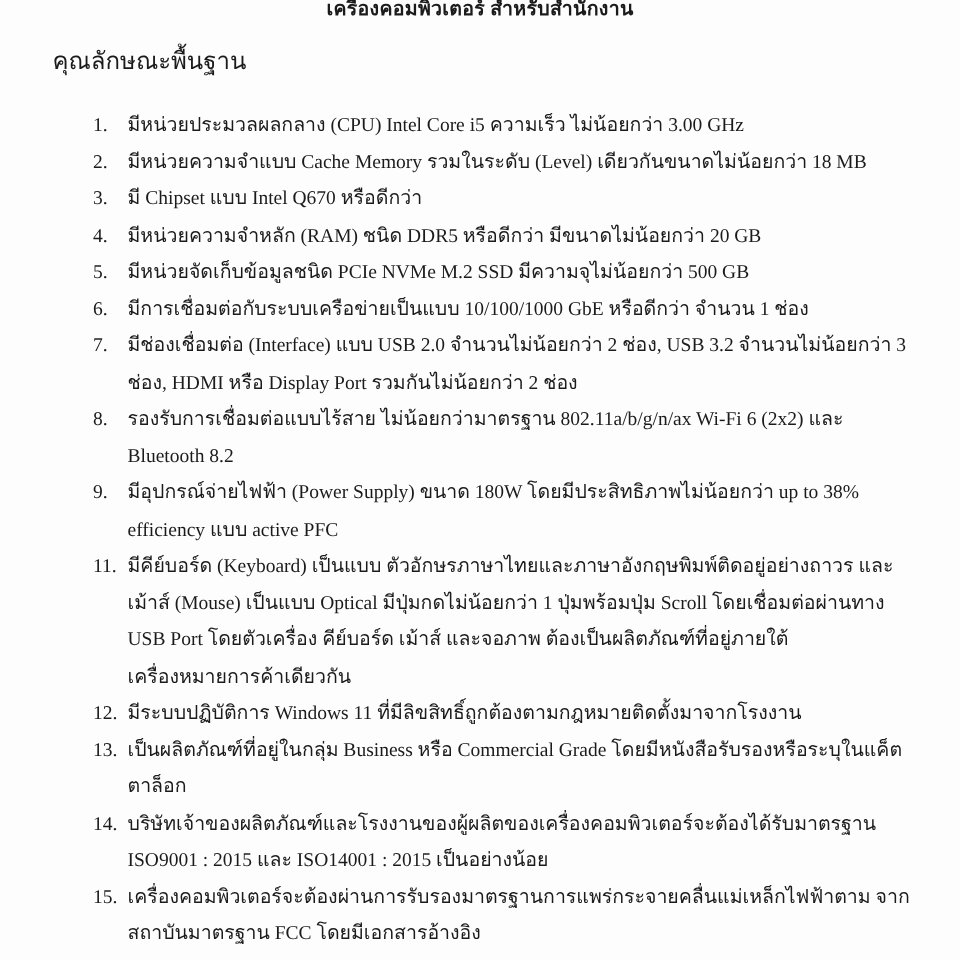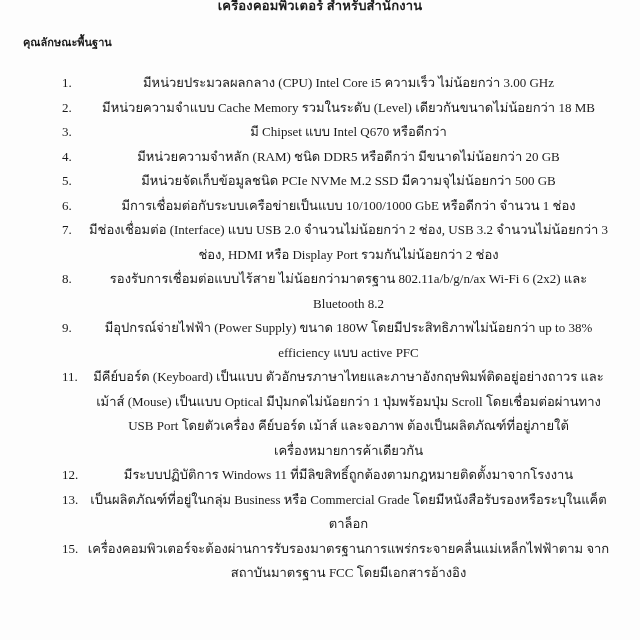--- a/index.html
+++ b/index.html
@@ -26,41 +26,40 @@
   }
   .doc-title {
     text-align: center;
     font-weight: bold;
     font-size: 13px;
     margin-top: -6px;            
     padding-left: 28px;
     letter-spacing: 0.2px;
   }
   .section-heading {
-    font-weight: bold;
-    font-size: 11px;
-    margin: 11px 0 0 23px;
+    font-weight: normal;
+    font-size: 16px;
+    margin: 11px 0 0 35px;
   }
   ol.spec-list {
     list-style: none;
     margin: 17px 0 0 62px;
     padding: 0;
   }
   ol.spec-list li {
     display: flex;
     align-items: flex-start;
   }
   ol.spec-list .num {
     flex: 0 0 23px;
     text-align: left;
   }
   ol.spec-list .txt {
     flex: 1 1 auto;
     max-width: 527px;
-    text-align: center;
   }
 </style>
 </head>
 <body>
 
 <div class="page">
   <div class="doc-title">เครื่องคอมพิวเตอร์ สำหรับสำนักงาน</div>
 
   <div class="section-heading">คุณลักษณะพื้นฐาน</div>
 
@@ -107,17 +106,21 @@
       </li>
       <li>
         <span class="num">12.</span>
         <span class="txt">มีระบบปฏิบัติการ Windows 11 ที่มีลิขสิทธิ์ถูกต้องตามกฎหมายติดตั้งมาจากโรงงาน</span>
       </li>
       <li>
         <span class="num">13.</span>
         <span class="txt">เป็นผลิตภัณฑ์ที่อยู่ในกลุ่ม Business หรือ Commercial Grade โดยมีหนังสือรับรองหรือระบุในแค็ตตาล็อก</span>
       </li>
       <li>
+        <span class="num">14.</span>
+        <span class="txt">บริษัทเจ้าของผลิตภัณฑ์และโรงงานของผู้ผลิตของเครื่องคอมพิวเตอร์จะต้องได้รับมาตรฐาน ISO9001 : 2015 และ ISO14001 : 2015 เป็นอย่างน้อย</span>
+      </li>
+      <li>
         <span class="num">15.</span>
         <span class="txt">เครื่องคอมพิวเตอร์จะต้องผ่านการรับรองมาตรฐานการแพร่กระจายคลื่นแม่เหล็กไฟฟ้าตาม จากสถาบันมาตรฐาน FCC โดยมีเอกสารอ้างอิง</span>
       </li>
     </ol>
 </div>
 
 </body></html>

